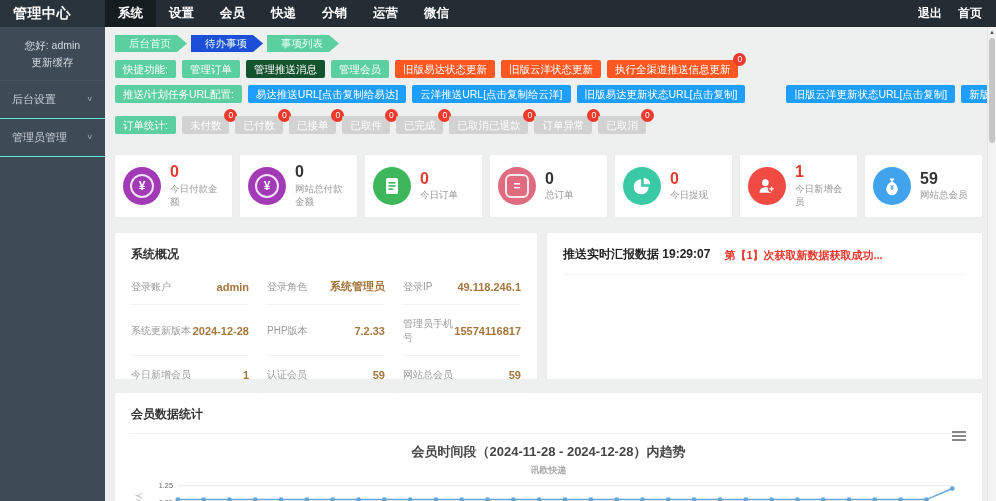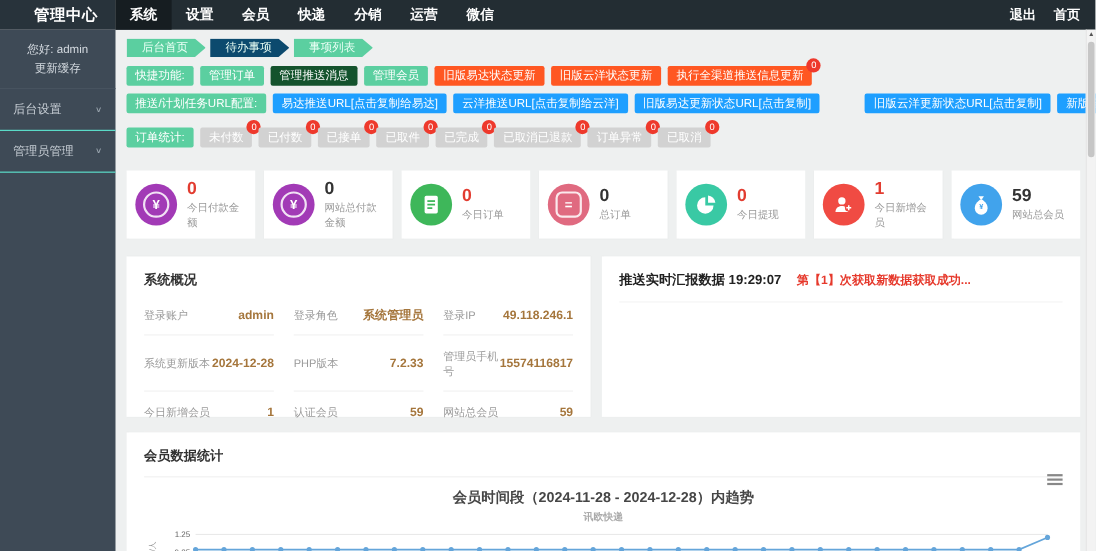--- a/index.html
+++ b/index.html
@@ -2,21 +2,21 @@
 <html><head>
 <meta charset="utf-8">
 <style>
   * { margin:0; padding:0; box-sizing:border-box; }
   html,body { width:996px; height:501px; overflow:hidden; }
   body { font-family:"Liberation Sans","DejaVu Sans",sans-serif; background:#eef0f0; color:#333; }
   .app { position:relative; width:996px; height:501px; }
 
   
   .header { position:absolute; top:0; left:0; right:0; height:27px; display:flex; z-index:5; }
-  .logo { width:105px; background:#28333b; color:#fff; font-size:14px; font-weight:bold; display:flex; align-items:center; padding-left:31px; letter-spacing:.5px; }
+  .logo { width:105px; background:#28333b; color:#fff; font-size:14px; font-weight:bold; display:flex; align-items:center; padding-left:13px; letter-spacing:.5px; }
   .topnav { flex:1; background:#232d33; display:flex; align-items:stretch; color:#fff; }
   .topnav .nav-item { font-size:12.5px; font-weight:bold; padding:0 13px; display:flex; align-items:center; cursor:pointer; }
   .topnav .nav-item.active { background:#161d21; }
   .nav-right { display:flex; align-items:center; gap:16px; padding-right:14px; font-size:12px; font-weight:bold; }
   .nav-right span { cursor:pointer; }
 
   
   .sidebar { position:absolute; top:27px; left:0; width:105px; bottom:0; background:#3e4a56; color:#c6cdd4; }
   .side-greet { text-align:center; font-size:10.5px; padding:10px 4px 9px; line-height:1.6; border-bottom:1px solid #47535f; color:#d4dae0; }
   .side-greet .cache { display:block; cursor:pointer; }
@@ -52,21 +52,21 @@
   .panels { display:flex; gap:10px; margin-top:16px; }
   .panel { background:#fff; box-shadow:0 0 1px rgba(0,0,0,.06); }
   .panel-overview { width:422px; flex:none; padding:13px 16px 0; height:146px; }
   .panel-title { font-size:12px; font-weight:bold; color:#333; }
   .ov-grid { margin-top:4px; }
   .ov-row { display:flex; gap:18px; }
   .ov-cell { flex:1; display:flex; justify-content:space-between; align-items:center; padding:12px 0 10px; border-bottom:1px solid #f1f1f1; }
   .ov-label { font-size:10px; color:#9a9a9a; }
   .ov-value { font-size:11px; font-weight:bold; color:#a5763c; }
   .panel-push { flex:1; padding:13px 16px 0; height:146px; }
-  .push-head { display:flex; align-items:center; gap:14px; padding-bottom:11px; border-bottom:1px solid #f4f4f4; }
+  .push-head { display:flex; align-items:flex-end; gap:14px; padding-bottom:11px; border-bottom:1px solid #f4f4f4; }
   .push-title { font-size:12px; font-weight:bold; color:#222; }
   .push-msg { font-size:11px; font-weight:bold; color:#e6392c; }
 
   
   .panel-chart { margin-top:14px; padding:13px 16px 0; height:170px; position:relative; }
   .chart-divider { border-bottom:1px solid #f0f0f0; margin-top:10px; }
   .chart-title { text-align:center; font-size:13px; color:#464646; margin-top:9px; font-weight:bold; }
   .chart-sub { text-align:center; font-size:9px; color:#aaa; margin-top:3px;font-weight:bold; }
   .chart-menu { position:absolute; right:16px; top:36px; width:14px; cursor:pointer; }
   .chart-menu div { height:2px; background:#888; margin:2px 0; }
@@ -114,21 +114,21 @@
         <div class="side-menu-item">
           <span>管理员管理</span>
           <span class="chev">∨</span>
         </div>
       </div>
   </div>
 
   <div class="main">
     <div class="crumbs" id="crumbs">
         <div class="crumb" style="background: rgb(91, 207, 160);">后台首页</div>
-        <div class="crumb" style="background: #0c4a6e;">待办事项</div>
+        <div class="crumb" style="background: #1d4ed8;">待办事项</div>
         <div class="crumb" style="background: rgb(91, 207, 160);">事项列表</div>
       </div>
 
     <div class="btn-row" id="row-quick">
         <span class="chip" style="background: rgb(91, 207, 160);">快捷功能:</span>
         <button class="btn" style="background: rgb(91, 207, 160);">管理订单</button>
         <button class="btn" style="background: #14532d;">管理推送消息</button>
         <button class="btn" style="background: rgb(91, 207, 160);">管理会员</button>
         <button class="btn" style="background: rgb(255, 87, 34);">旧版易达状态更新</button>
         <button class="btn" style="background: rgb(255, 87, 34);">旧版云洋状态更新</button>

